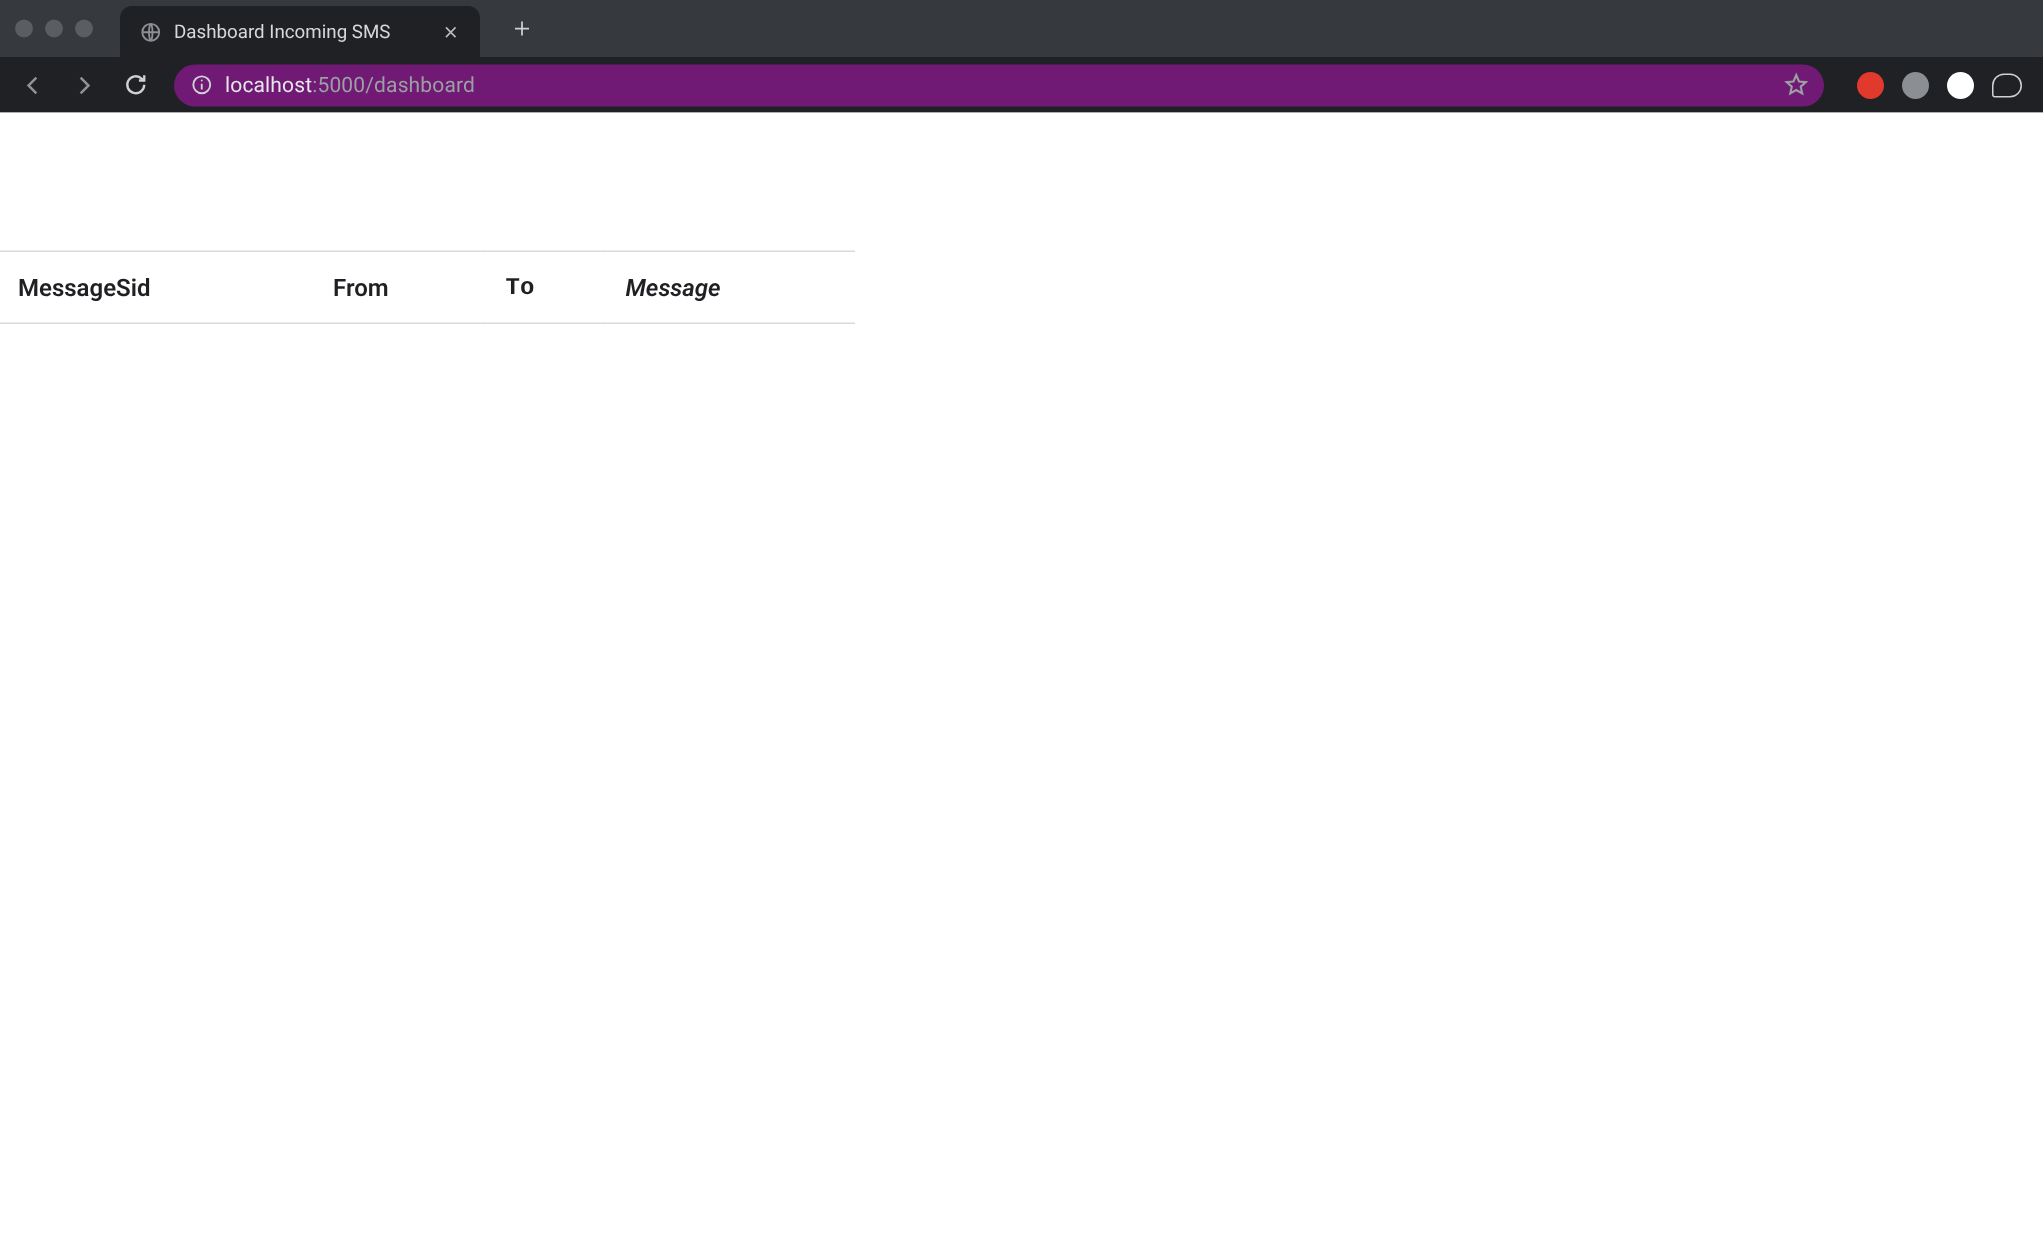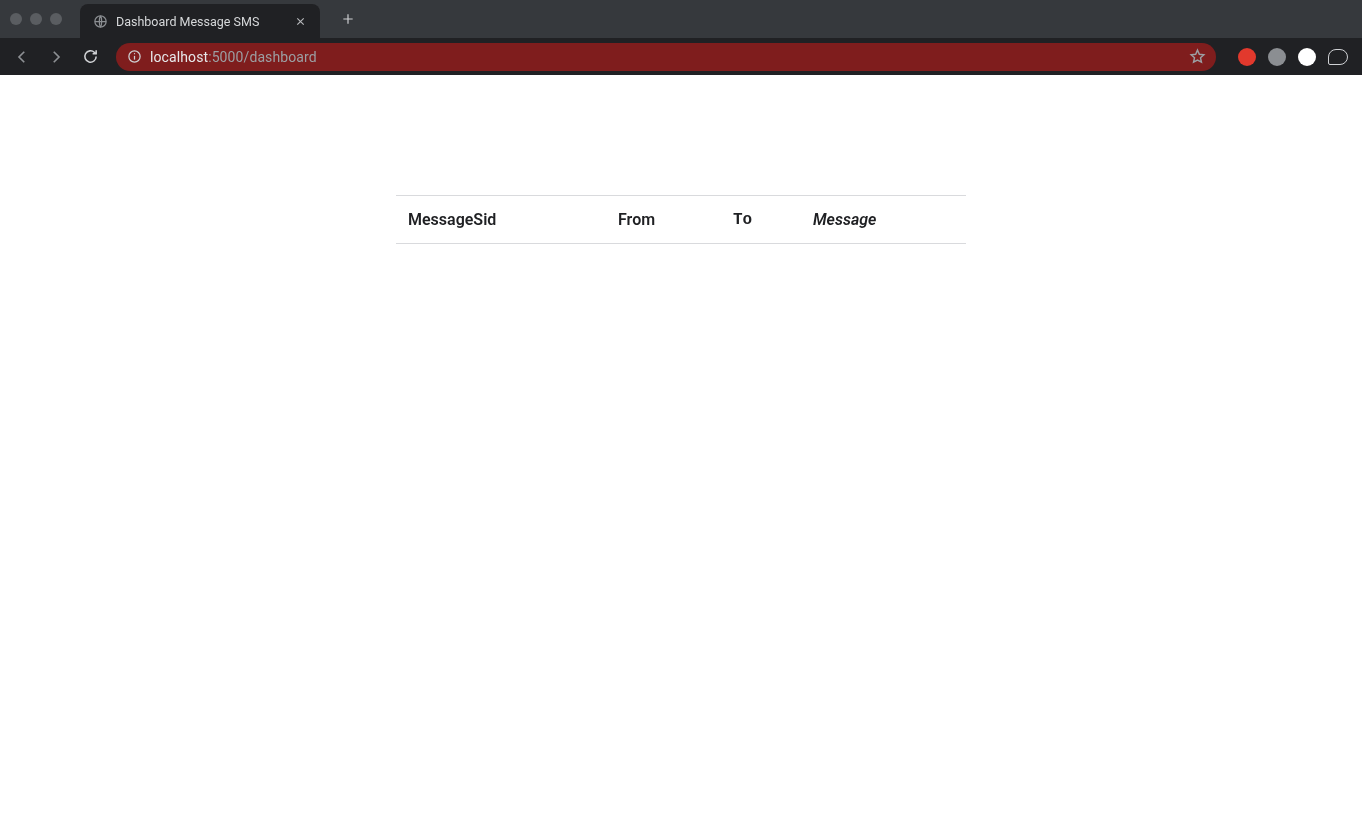--- a/index.html
+++ b/index.html
@@ -85,21 +85,21 @@
       width: 28px; height: 28px;
       display:flex; align-items:center; justify-content:center;
       color:#8d9094;
       border-radius: 50%;
       cursor: pointer;
     }
     .nav-btn.enabled { color:#cfd1d4; }
     .omnibox {
       flex: 1;
       height: 28px;
-      background: #7f1d1d;
+      background: #701a75;
       border-radius: 14px;
       display: flex;
       align-items: center;
       padding: 0 10px;
       gap: 8px;
       margin: 0 6px;
     }
     .omnibox .info-icon {
       width: 16px; height: 16px;
       display:flex; align-items:center; justify-content:center;
@@ -137,22 +137,22 @@
       border-radius: 8px 8px 8px 2px;
       background: transparent;
     }
 
     
     .page {
       width: 100%;
       height: calc(824px - 75px);
       background: #ffffff;
       display: flex;
-      justify-content: center;
-      padding-top: 120px;
+      justify-content: flex-start;
+      padding-top: 92px;
     }
     table.sms {
       border-collapse: collapse;
       width: 570px;
       font-size: 16px;
       color:#1f2023;
     }
     table.sms th {
       text-align: left;
       font-weight: 600;
@@ -177,21 +177,21 @@
       <div class="traffic-dot"></div>
     </div>
 
     <div class="tab">
       <span class="favicon">
         <svg viewBox="0 0 24 24" width="15" height="15" fill="none" stroke="currentColor" stroke-width="2">
           <circle cx="12" cy="12" r="9"></circle>
           <path d="M3 12h18M12 3c2.5 3 2.5 15 0 18M12 3c-2.5 3-2.5 15 0 18"></path>
         </svg>
       </span>
-      <span class="title">Dashboard Message SMS</span>
+      <span class="title">Dashboard Incoming SMS</span>
       <span class="close">
         <svg viewBox="0 0 24 24" width="11" height="11" stroke="currentColor" stroke-width="2.4">
           <path d="M5 5l14 14M19 5L5 19"></path>
         </svg>
       </span>
     </div>
 
     <div class="new-tab">
       <svg viewBox="0 0 24 24" width="14" height="14" stroke="currentColor" stroke-width="2">
         <path d="M12 4v16M4 12h16"></path>

